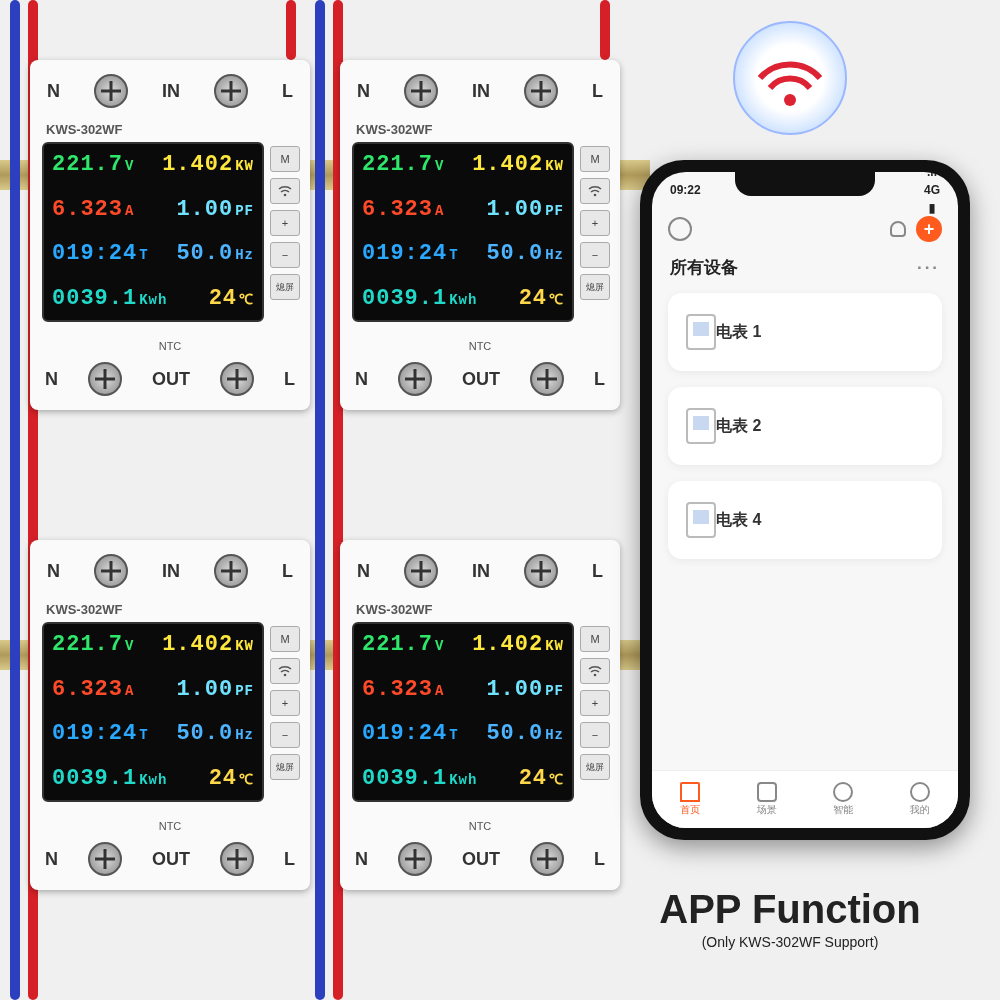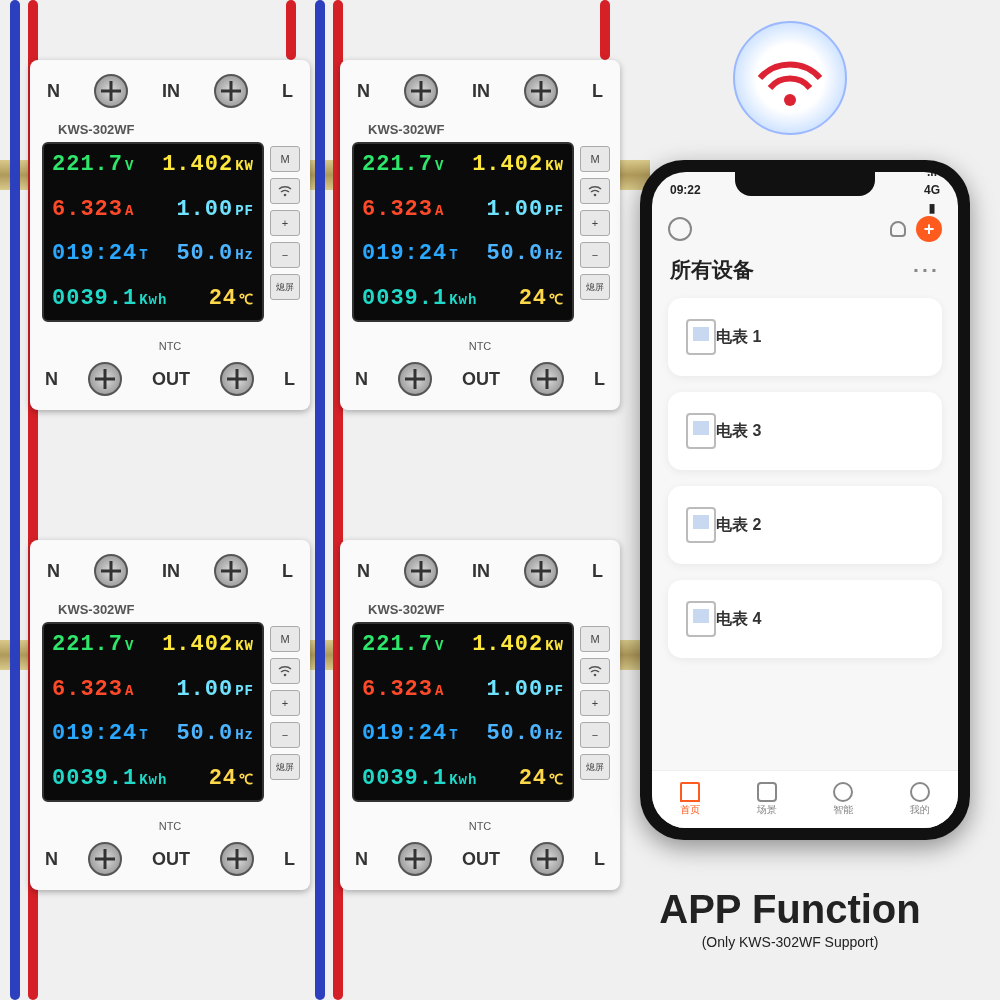--- a/index.html
+++ b/index.html
@@ -21,21 +21,21 @@
     position:absolute; width:280px; height:350px;
     background:#fafafa; border-radius:8px;
     box-shadow:0 2px 6px rgba(0,0,0,.3);
   }
   .device .row{position:absolute;left:0;right:0;display:flex;justify-content:space-around;align-items:center;height:50px;}
   .device .row.in{top:6px;} .device .row.out{bottom:6px;}
   .screw{width:34px;height:34px;border-radius:50%;background:radial-gradient(circle,#ddd,#888);border:2px solid #555;position:relative;}
   .screw::before,.screw::after{content:"";position:absolute;left:50%;top:50%;background:#333;transform:translate(-50%,-50%);}
   .screw::before{width:20px;height:3px;} .screw::after{width:3px;height:20px;}
   .tlabel{font-weight:bold;font-size:18px;color:#333;}
-  .model{position:absolute;top:62px;left:28px;font-size:13px;color:#555;font-weight:bold;}
+  .model{position:absolute;top:62px;left:16px;font-size:13px;color:#555;font-weight:bold;}
   .ntc{position:absolute;bottom:58px;left:50%;transform:translateX(-50%);font-size:11px;color:#555;}
   .lcd{
     position:absolute;top:82px;left:12px;right:46px;height:180px;
     background:#0a0a0a;border-radius:6px;border:2px solid #333;
     padding:10px 8px;display:flex;flex-direction:column;justify-content:space-between;
     font-family:"Courier New",monospace;font-weight:bold;
   }
   .lcd-row{display:flex;justify-content:space-between;align-items:baseline;font-size:22px;line-height:1;}
   .lcd-row span{letter-spacing:1px;}
   .unit{font-size:14px;margin-left:2px;}
@@ -51,21 +51,21 @@
   }
   .phone-screen{width:100%;height:100%;background:#f7f7f7;border-radius:34px;overflow:hidden;position:relative;}
   .notch{position:absolute;top:0;left:50%;transform:translateX(-50%);width:140px;height:24px;background:#111;border-radius:0 0 16px 16px;z-index:5;}
   .status-bar{height:36px;display:flex;justify-content:space-between;align-items:center;padding:0 18px;font-size:12px;font-weight:bold;color:#222;}
   .status-right{display:flex;gap:4px;align-items:center;flex-direction:column;}
   .app-top{display:flex;justify-content:space-between;align-items:center;padding:8px 16px;}
   .app-top .face{width:24px;height:24px;border:2px solid #888;border-radius:50%;}
   .app-top .right{display:flex;gap:10px;align-items:center;}
   .mic{width:16px;height:16px;border:2px solid #888;border-radius:8px 8px 4px 4px;}
   .plus-btn{width:26px;height:26px;border-radius:50%;background:#ff5b1f;color:#fff;display:flex;align-items:center;justify-content:center;font-size:18px;font-weight:bold;}
-  .section-title{padding:6px 18px;font-size:21px;font-weight:bold;color:#222;display:flex;justify-content:space-between;align-items:center;}
+  .section-title{padding:6px 18px;font-size:17px;font-weight:bold;color:#222;display:flex;justify-content:space-between;align-items:center;}
   .section-title .more{color:#888;letter-spacing:2px;}
   .device-list{padding:8px 16px 80px;display:flex;flex-direction:column;gap:16px;}
   .card{background:#fff;border-radius:14px;box-shadow:0 2px 8px rgba(0,0,0,.06);height:78px;display:flex;align-items:center;padding:0 18px;gap:0;}
   .card .ico{width:30px;height:36px;border:2px solid #bbb;border-radius:4px;position:relative;}
   .card .ico::after{content:"";position:absolute;top:6px;left:5px;right:5px;height:14px;background:#c8d8f0;}
   .card .name{font-size:16px;font-weight:bold;color:#333;}
   .tabbar{position:absolute;bottom:0;left:0;right:0;height:58px;background:#fff;border-top:1px solid #eee;display:flex;justify-content:space-around;align-items:center;}
   .tab{display:flex;flex-direction:column;align-items:center;gap:1px;font-size:10px;color:#888;}
   .tab.active{color:#ff5b1f;}
   .tab .ticon{width:20px;height:20px;border:2px solid currentColor;border-radius:4px;}
@@ -324,24 +324,20 @@
       </div>
     </div>
     <div class="section-title">
       <span>所有设备</span>
       <span class="more">···</span>
     </div>
     <div class="device-list">
       <div class="card">
         <div class="ico"></div>
         <div class="name">电表 1</div>
-      </div>
-      <div class="card">
-        <div class="ico"></div>
-        <div class="name">电表 3</div>
       </div>
       <div class="card">
         <div class="ico"></div>
         <div class="name">电表 2</div>
       </div>
       <div class="card">
         <div class="ico"></div>
         <div class="name">电表 4</div>
       </div>
     </div>

